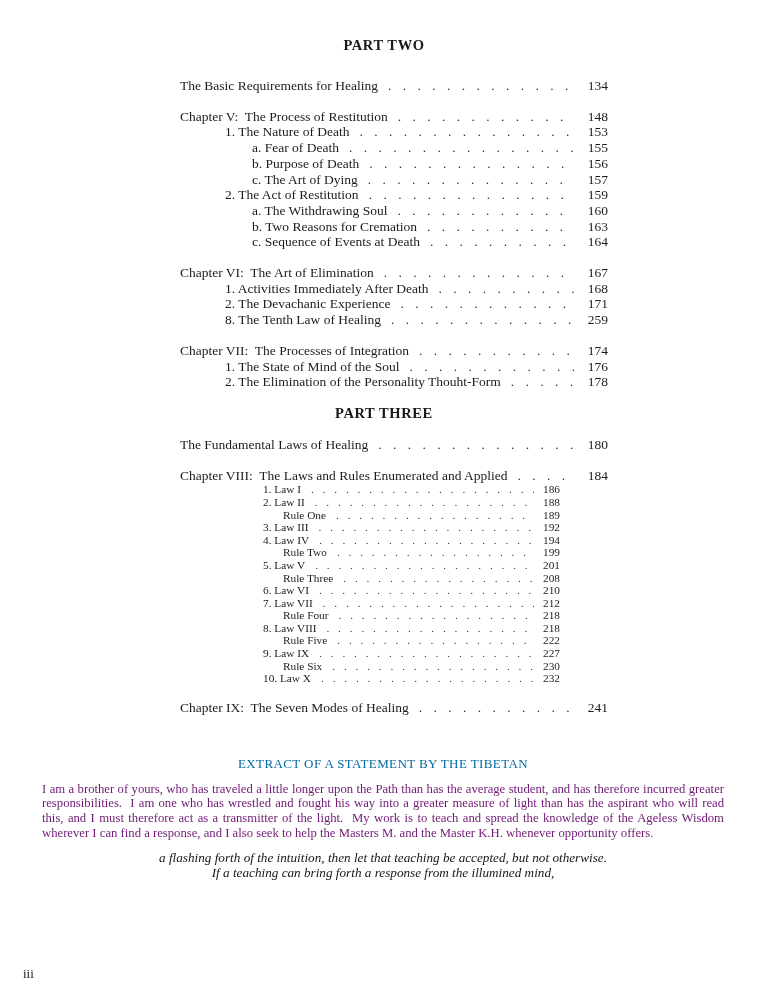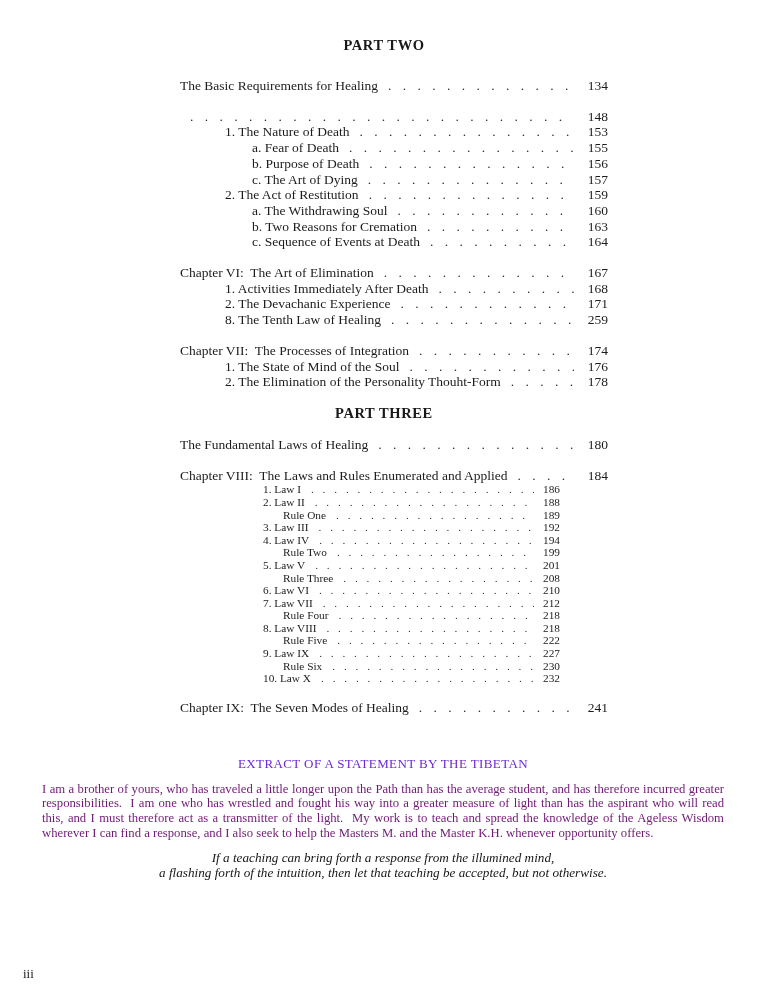--- a/index.html
+++ b/index.html
@@ -58,21 +58,21 @@
   }
   .row.small .leader { word-spacing: 6px; }
   .row.small .p { min-width: 26px; }
   .row.small.ind-1 .t { padding-left: 20px; }
 
   .extract { margin: 40px 44px 0 42px; }
   .extract-heading {
     text-align: center;
     font-size: 13px;
     letter-spacing: 0.4px;
-    color: #6d28d9;
+    color: #0369a1;
   }
   .extract-paragraph {
     margin: 10px 0 0 0;
     font-size: 12.7px;
     line-height: 14.8px;
     text-align: justify;
     color: #701a75;
   }
   .quote {
     margin-top: 9px;
@@ -102,20 +102,21 @@
   <div class="part-heading">PART TWO</div>
 
   <div class="toc first">
 
   <div class="row">
         <span class="t">The Basic Requirements for Healing</span>
         <span class="leader">. . . . . . . . . . . . . . . . . . . . . . . . . . . . . . . . . . . . . . . . . . . . . . . . . . . . . . . . . . . . . . . . . . . . . . . . . . . . . . . . </span>
         <span class="p">134</span>
       </div>
       <div class="row gap">
+        <span class="t">Chapter V:&nbsp; The Process of Restitution</span>
         <span class="leader">. . . . . . . . . . . . . . . . . . . . . . . . . . . . . . . . . . . . . . . . . . . . . . . . . . . . . . . . . . . . . . . . . . . . . . . . . . . . . . . . </span>
         <span class="p">148</span>
       </div>
       <div class="row ind-1">
         <span class="t">1. The Nature of Death</span>
         <span class="leader">. . . . . . . . . . . . . . . . . . . . . . . . . . . . . . . . . . . . . . . . . . . . . . . . . . . . . . . . . . . . . . . . . . . . . . . . . . . . . . . . </span>
         <span class="p">153</span>
       </div>
       <div class="row ind-2">
         <span class="t">a. Fear of Death</span>
@@ -287,20 +288,20 @@
         <span class="t">Chapter IX:&nbsp; The Seven Modes of Healing</span>
         <span class="leader">. . . . . . . . . . . . . . . . . . . . . . . . . . . . . . . . . . . . . . . . . . . . . . . . . . . . . . . . . . . . . . . . . . . . . . . . . . . . . . . . </span>
         <span class="p">241</span>
       </div>
     </div>
 
   <div class="extract">
     <div class="extract-heading">EXTRACT OF A STATEMENT BY THE TIBETAN</div>
     <p class="extract-paragraph">I am a brother of yours, who has traveled a little longer upon the Path than has the average student, and has therefore incurred greater responsibilities.&nbsp; I am one who has wrestled and fought his way into a greater measure of light than has the aspirant who will read this, and I must therefore act as a transmitter of the light.&nbsp; My work is to teach and spread the knowledge of the Ageless Wisdom wherever I can find a response, and I also seek to help the Masters M. and the Master K.H. whenever opportunity offers.</p>
     <div class="quote">
+      <div>a flashing forth of the intuition, then let that teaching be accepted, but not otherwise.</div>
       <div>If a teaching can bring forth a response from the illumined mind,</div>
-      <div>a flashing forth of the intuition, then let that teaching be accepted, but not otherwise.</div>
     </div>
   </div>
 
   <div class="footer">iii</div>
 
 </div>
 
 </body></html>

